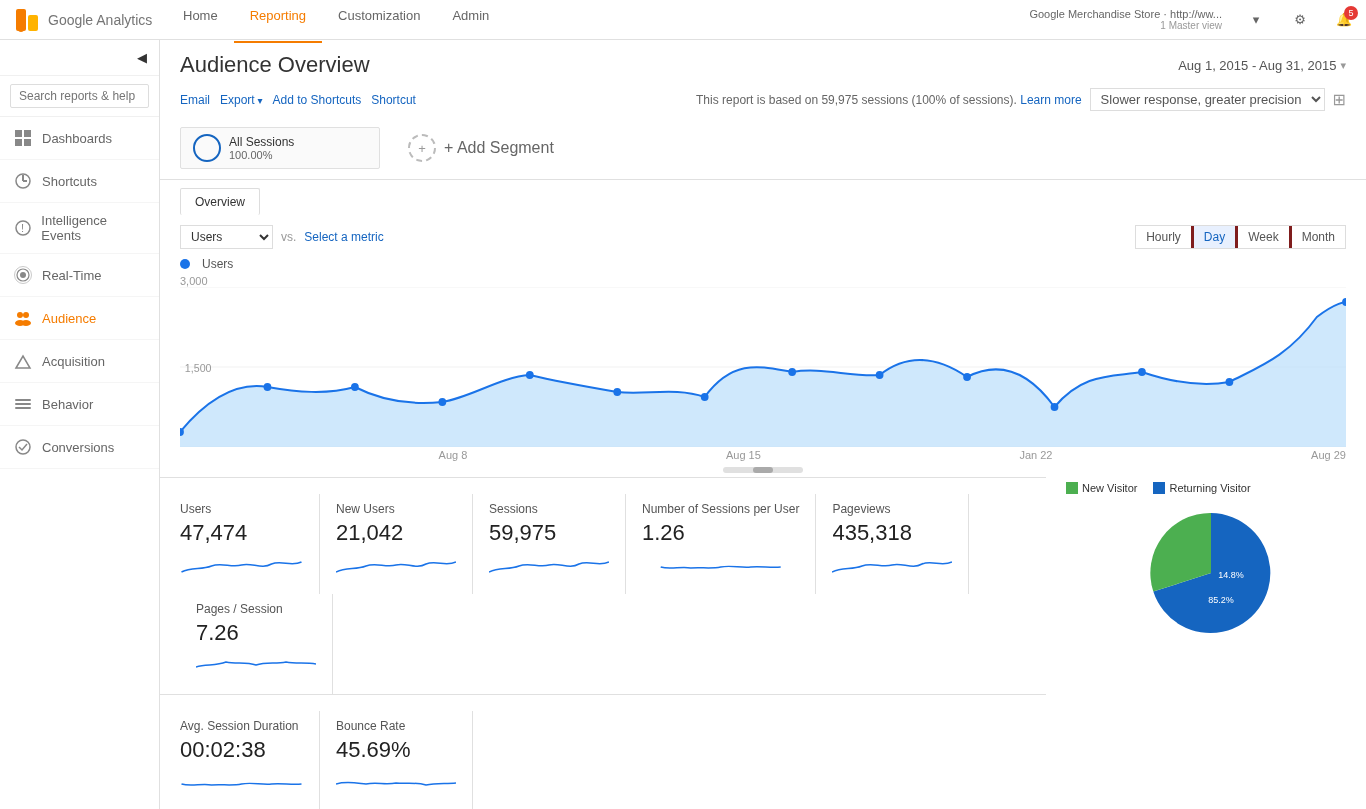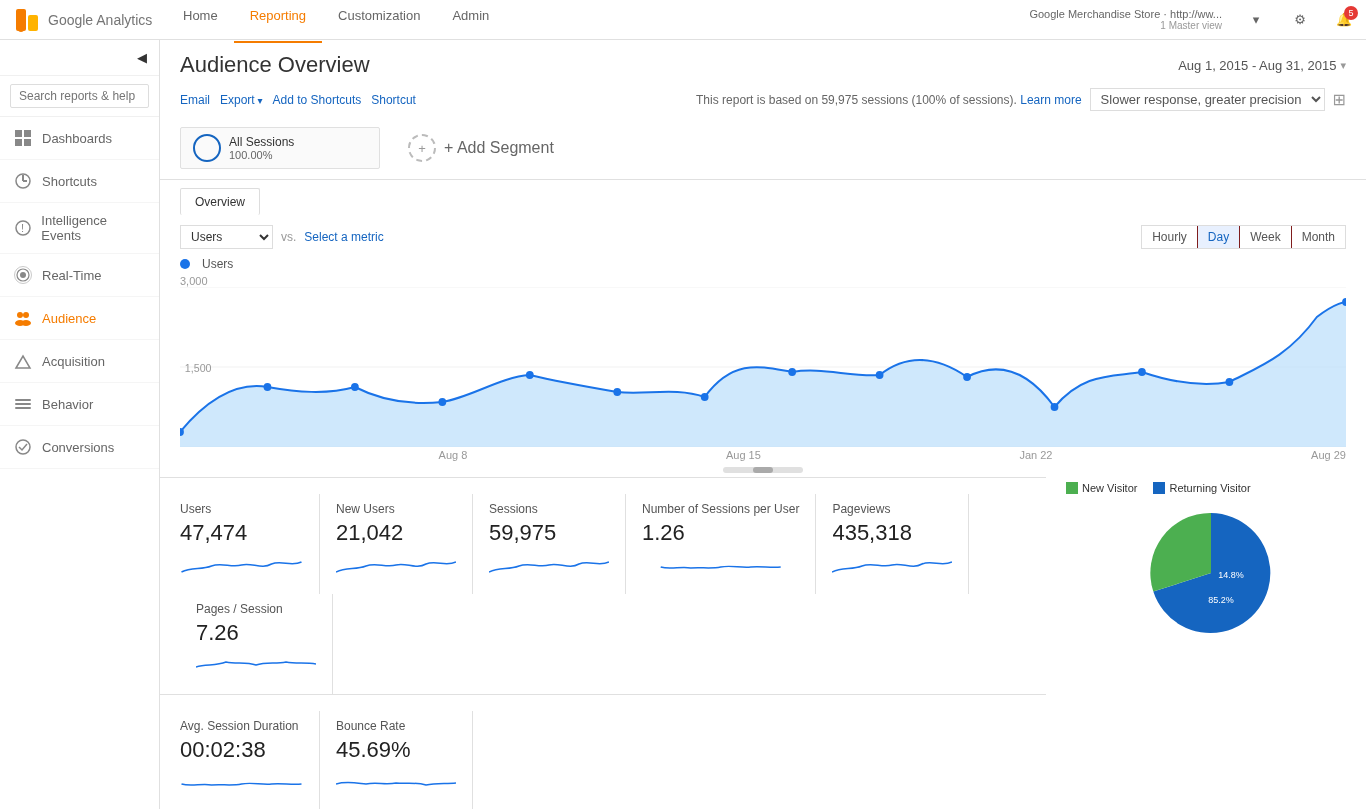--- a/index.html
+++ b/index.html
@@ -141,21 +141,21 @@
     .metric-select-area { display: flex; align-items: center; gap: 8px; font-size: 12px; }
     .metric-select {
       border: 1px solid #ddd; padding: 3px 6px; font-size: 12px;
       color: #333; background: #fff; cursor: pointer;
     }
     .vs-text { color: #999; }
     .select-metric { color: #1565c0; cursor: pointer; font-size: 12px; }
     .time-granularity { display: flex; border: 1px solid #ddd; }
     .time-btn {
       padding: 4px 10px; font-size: 12px; background: #fff;
-      border: none; border-right: 1px solid #7f1d1d; cursor: pointer; color: #555;
+      border: none; border-right: 3px solid #7f1d1d; cursor: pointer; color: #555;
     }
     .time-btn:last-child { border-right: none; }
     .time-btn.active { background: #e8f0fe; color: #1565c0; }
 
     
     .chart-legend { display: flex; align-items: center; padding: 8px 20px 0; gap: 12px; }
     .legend-dot { width: 10px; height: 10px; border-radius: 50%; }
     .legend-label { font-size: 12px; color: #555; }
     .chart-yaxis-label { padding: 4px 20px 0; font-size: 11px; color: #999; }
 

